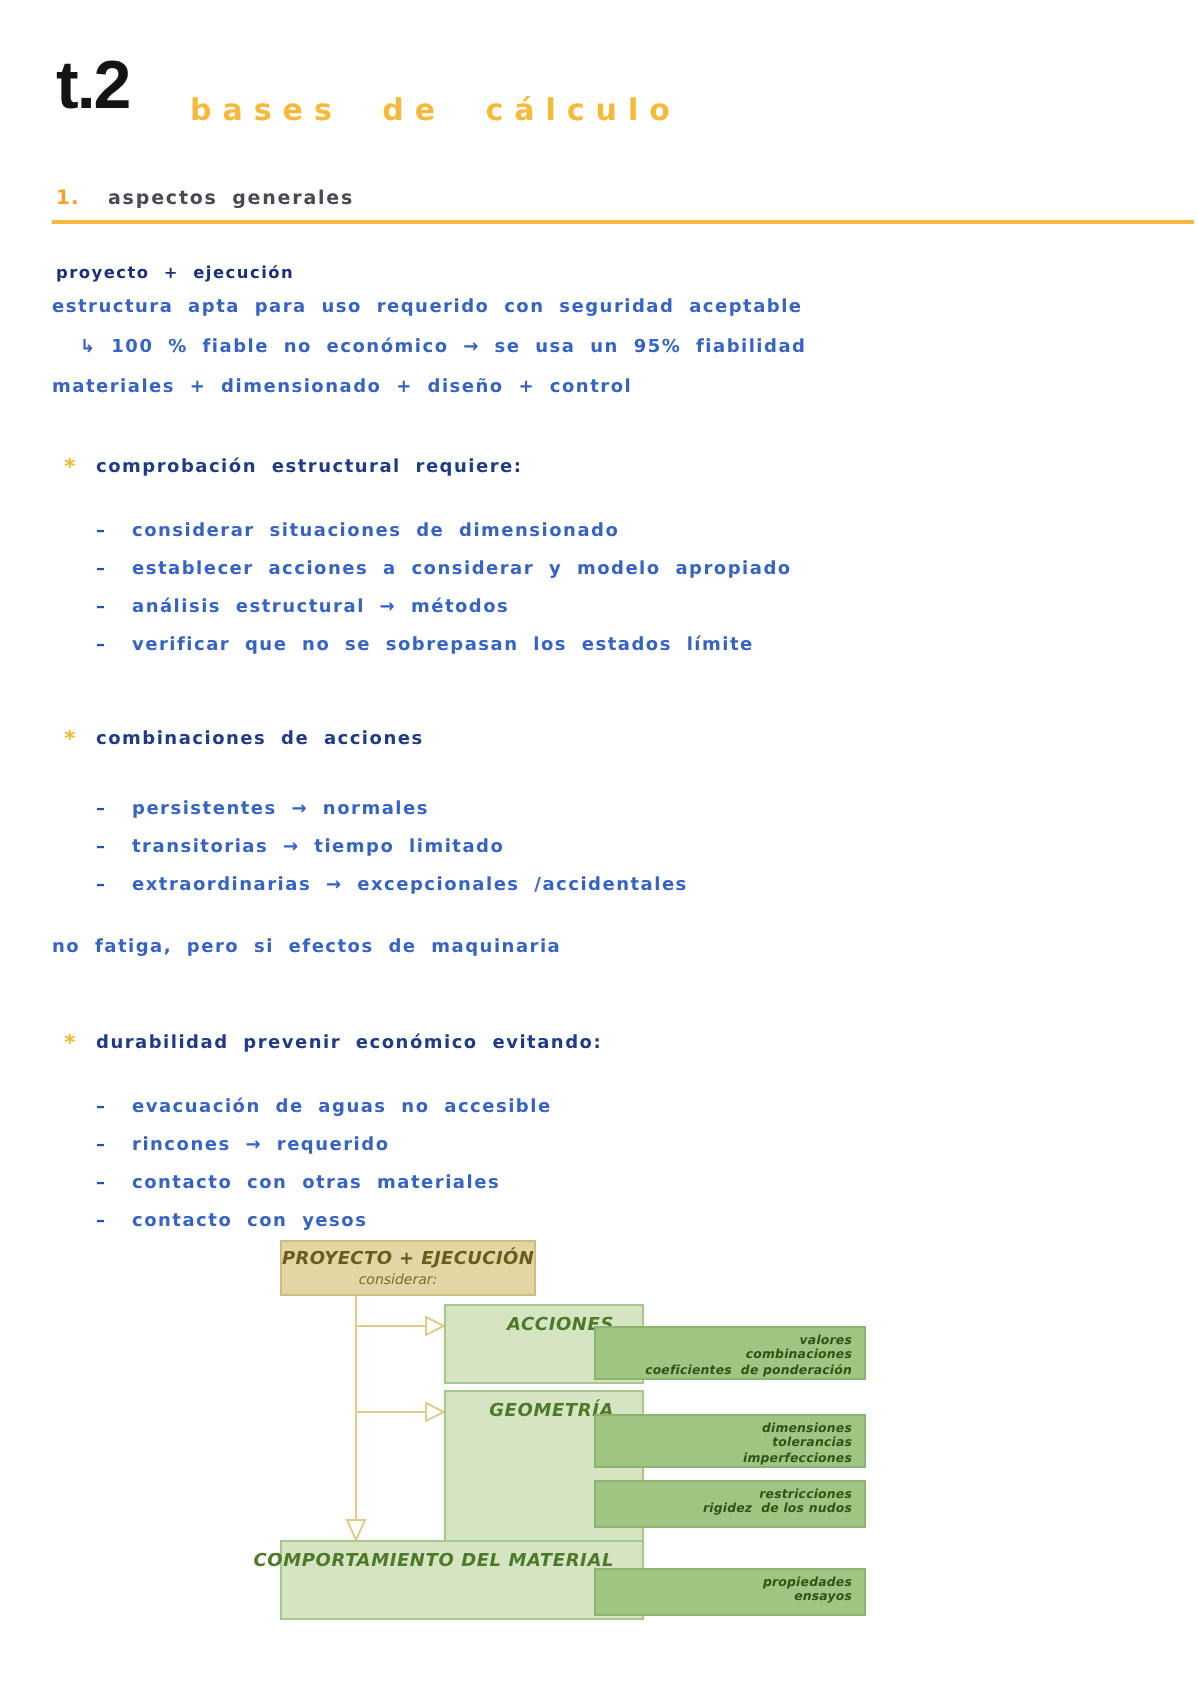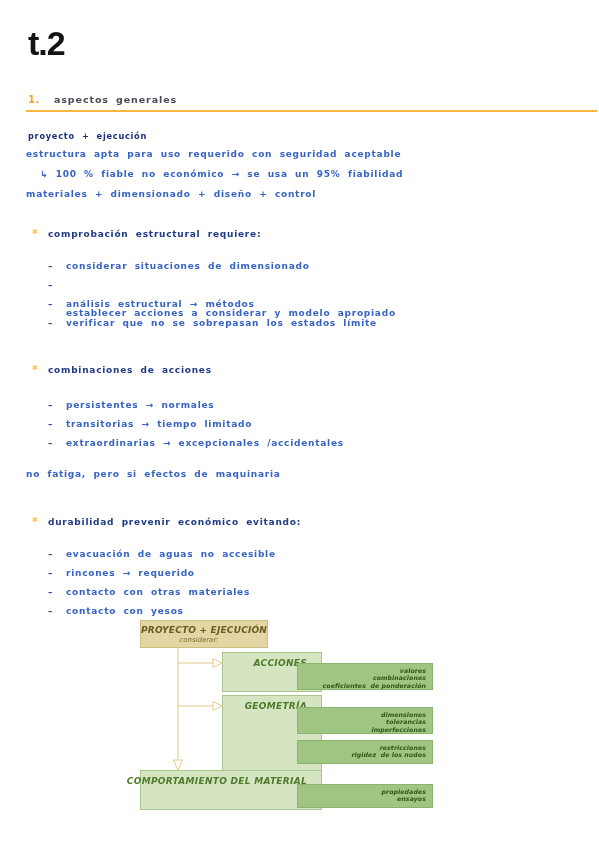--- a/index.html
+++ b/index.html
@@ -170,41 +170,42 @@
     line-height: 7.3px;
     font-weight: 700;
     letter-spacing: 0.1px;
   }
 </style>
 </head>
 <body>
 
 <div class="page-header">
   <div class="chapter-num">t.2</div>
+  <div class="chapter-title">bases de cálculo</div>
 </div>
 
 <div class="section-head">
   <span class="section-num">1.</span>
   <span class="section-label">aspectos generales</span>
   <div class="section-rule"></div>
 </div>
 
 <div class="hw dark" style="left:28px;  top:131px;">proyecto + ejecución</div>
 <div class="hw" style="left:26px;  top:149px;">estructura apta para uso requerido con seguridad aceptable</div>
 <div class="hw" style="left:40px;  top:169px;">↳  100 % fiable no económico  →  se usa un 95% fiabilidad</div>
 <div class="hw" style="left:26px;  top:189px;">materiales + dimensionado + diseño + control</div>
 
 <span class="ast" style="left:32px; top:228px;">*</span>
 <div class="hw head" style="left:48px; top:229px;">comprobación estructural requiere:</div>
 
 <span class="dash" style="left:48px; top:262px;">–</span>
 <div class="hw" style="left:66px; top:261px;">considerar situaciones de dimensionado</div>
 
 <span class="dash" style="left:48px; top:281px;">–</span>
-<div class="hw" style="left:66px; top:280px;margin-top:28px;">establecer acciones a considerar y modelo apropiado</div>
+<div class="hw" style="left:66px; top:280px;">establecer acciones a considerar y modelo apropiado</div>
 
 <span class="dash" style="left:48px; top:300px;">–</span>
 <div class="hw" style="left:66px; top:299px;">análisis estructural  →  métodos</div>
 
 <span class="dash" style="left:48px; top:319px;">–</span>
 <div class="hw" style="left:66px; top:318px;">verificar que no se sobrepasan los estados límite</div>
 
 <span class="ast" style="left:32px; top:364px;">*</span>
 <div class="hw head" style="left:48px; top:365px;">combinaciones de acciones</div>
 

